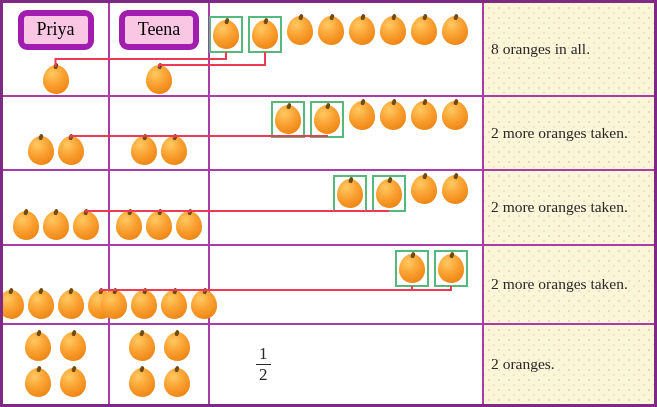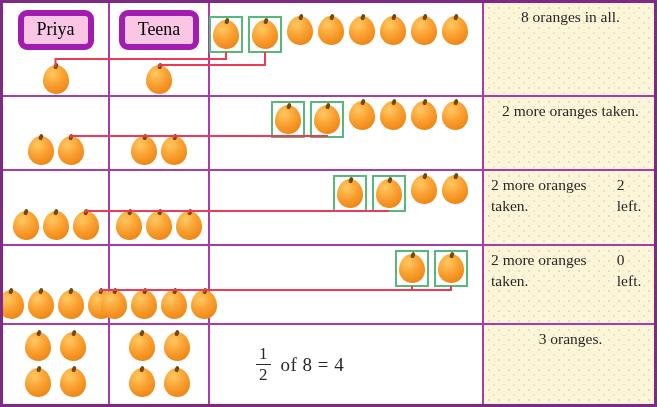--- a/index.html
+++ b/index.html
@@ -45,21 +45,21 @@
   }
   .orange::before {
     content:""; position:absolute; top:-2px; left:46%;
     width:4px; height:6px; background:#6f4a12;
     border-radius:60% 60% 40% 40%;
     transform:rotate(18deg);
   }
   .taken { flex:none; display:flex; border:2px solid #57b87e; padding:2px; background:#ffffff; }
 
   .note-cell {
-    display:flex; flex-direction:row; justify-content:center;
+    display:flex; flex-direction:column; justify-content:center;
     padding:4px 4px 4px 7px;
     font-size:15.5px; line-height:1.35;
     background-color:#fbf6d8;
     background-image:
       radial-gradient(circle, #eed9c9 1px, transparent 1.4px),
       radial-gradient(circle, #f0e3c9 1px, transparent 1.4px);
     background-size:10px 10px, 10px 10px;
     background-position:0 0, 5px 5px;
   }
 
@@ -161,21 +161,20 @@
             <div class="orange"></div>
           </div>
           <div class="taken">
             <div class="orange"></div>
           </div>
           <div class="orange"></div>
           <div class="orange"></div>
         </div>
       <div class="cell col-note note-cell">
         <div>2 more oranges taken.</div>
-        <div>2 left.</div>
       </div>
     </div>
 
     <div class="row conn" style="height:79px">
       <div class="cell col-priya girl-cell priya-cell">
         <div class="orange-group">
             <div class="orange"></div>
             <div class="orange"></div>
             <div class="orange"></div>
             <div class="orange"></div>
@@ -192,21 +191,20 @@
       <div class="cell col-pool pool-cell">
           <div class="taken">
             <div class="orange"></div>
           </div>
           <div class="taken">
             <div class="orange"></div>
           </div>
         </div>
       <div class="cell col-note note-cell">
         <div>2 more oranges taken.</div>
-        <div>0 left.</div>
       </div>
     </div>
 
     <div class="row" style="height:79px">
       <div class="cell col-priya grid-cell">
         <div class="grid2">
             <div class="orange"></div>
             <div class="orange"></div>
             <div class="orange"></div>
             <div class="orange"></div>
@@ -218,24 +216,23 @@
             <div class="orange"></div>
             <div class="orange"></div>
             <div class="orange"></div>
           </div>
       </div>
       <div class="cell col-pool equation-cell">
         <span class="fraction">
           <span class="num">1</span>
           <span class="den">2</span>
         </span>
-        <span class="eq-suffix">of 8 = 4</span>
-      </div>
-      <div class="cell col-note note-cell">
-        <div>3 oranges.</div>
+      </div>
+      <div class="cell col-note note-cell">
+        <div>2 oranges.</div>
       </div>
     </div>
 
   </div>
   <svg id="connectors" class="connectors" width="651" height="401">
       <path d="M 223 49 V 56 H 52.5 V 64" fill="none" stroke="#ee3a55" stroke-width="2"></path>
       <path d="M 262 49 V 62 H 156 V 64" fill="none" stroke="#ee3a55" stroke-width="2"></path>
       <path d="M 285 134 V 133 H 67.5 V 135" fill="none" stroke="#ee3a55" stroke-width="2"></path>
       <path d="M 324 134 V 133 H 171 V 135" fill="none" stroke="#ee3a55" stroke-width="2"></path>
       <path d="M 347 208 V 208 H 82.5 V 210" fill="none" stroke="#ee3a55" stroke-width="2"></path>

